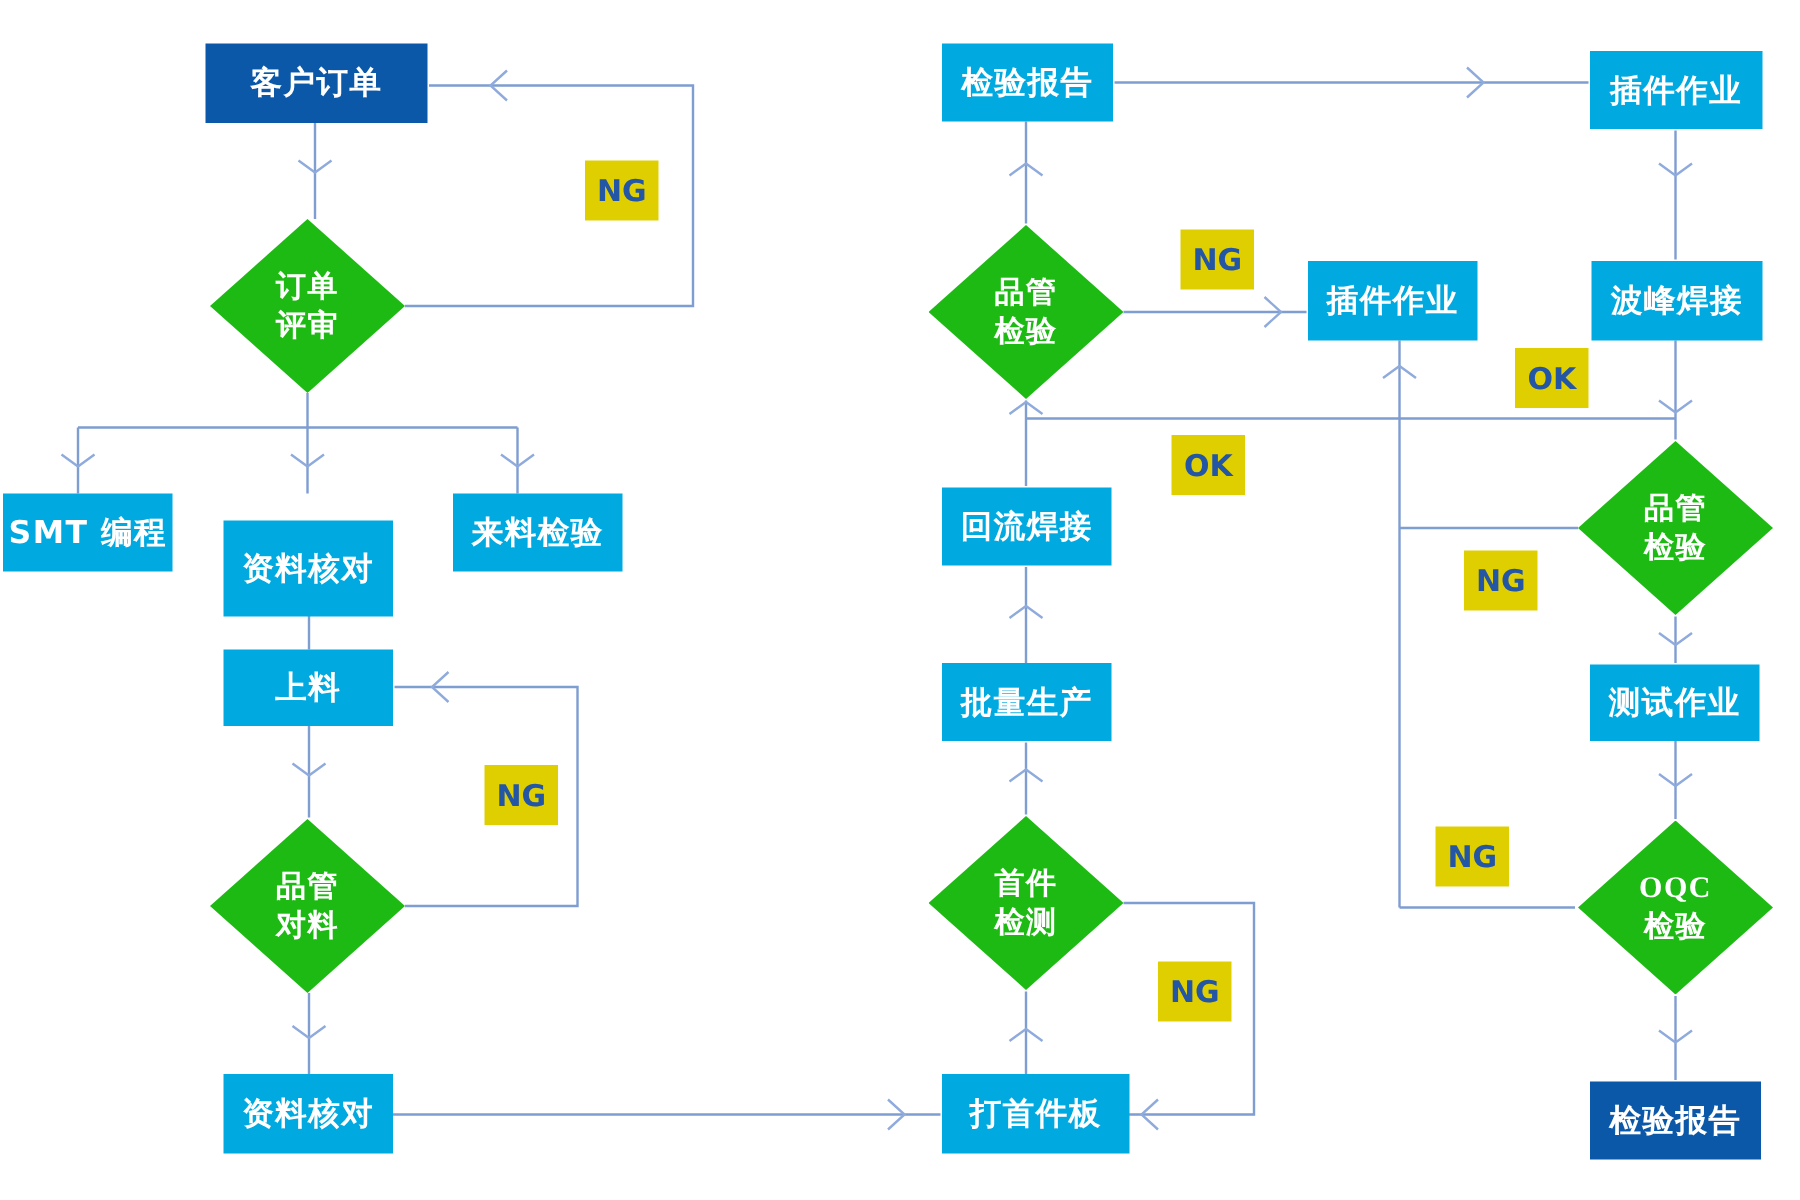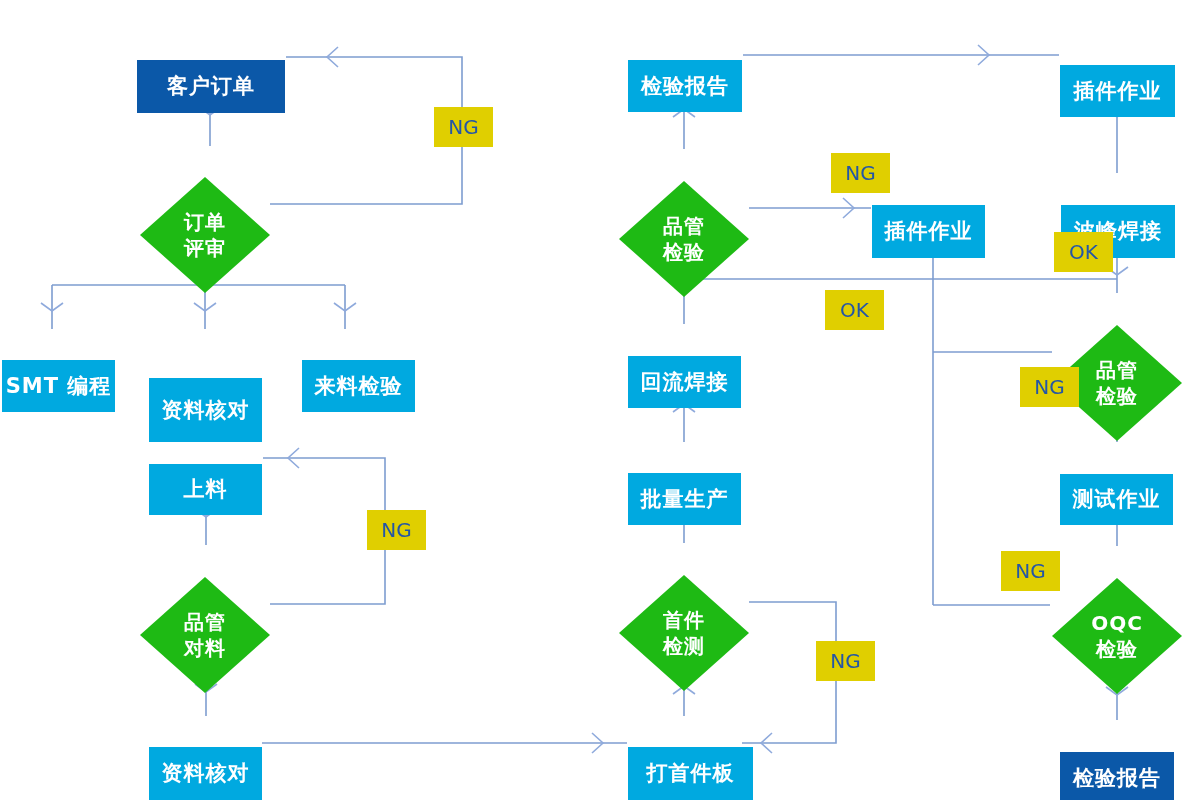--- a/index.html
+++ b/index.html
@@ -13,31 +13,31 @@
     --node-text:#ffffff;
     --background:#ffffff;
   }
   html,body{margin:0;padding:0;}
   body{background:var(--background);font-family:"DejaVu Sans","Liberation Sans",sans-serif;}
   .canvas{position:relative;width:1200px;height:800px;background:var(--background);overflow:hidden;}
   .edges{position:absolute;left:0;top:0;width:1200px;height:800px;}
   .edges .line{fill:none;stroke:var(--connector-blue);stroke-width:1.6px;}
   .edges .arrow{fill:none;stroke:var(--chevron-blue);stroke-width:1.6px;}
   .node{position:absolute;display:flex;align-items:center;justify-content:center;
-        color:var(--node-text);text-align:center;box-sizing:border-box;margin-top:31px;}
+        color:var(--node-text);text-align:center;box-sizing:border-box;}
   .rect{background:var(--box-cyan);}
   .navy{background:var(--box-navy);}
   .diamond{background:var(--diamond-green);
-           clip-path:polygon(50% 0%,100% 50%,50% 100%,0% 50%);}
+           clip-path:polygon(50% 0%,100% 50%,50% 100%,0% 50%);font-family:Liberation Serif, serif;}
   .lbl{display:block;white-space:pre-line;font-size:21px;font-weight:600;
        line-height:27px;letter-spacing:1px;}
   .diamond .lbl{font-size:20px;line-height:26px;}
-  .tag{position:absolute;width:59px;height:40px;background:var(--tag-yellow);
+  .tag{position:absolute;width:49px;height:40px;background:var(--tag-yellow);
        display:flex;align-items:center;justify-content:center;
-       color:var(--tag-text-blue);font-size:20px;font-weight:400;margin-left:44px;}
+       color:var(--tag-text-blue);font-size:20px;font-weight:700;}
 </style>
 </head>
 <body>
 
 <div class="canvas">
 
   <svg class="edges" viewBox="0 0 1200 800">
     <g>
       <path class="line" d="M210 82 V146"></path>
       <path class="line" d="M270 204 H462 V57 H286"></path>

